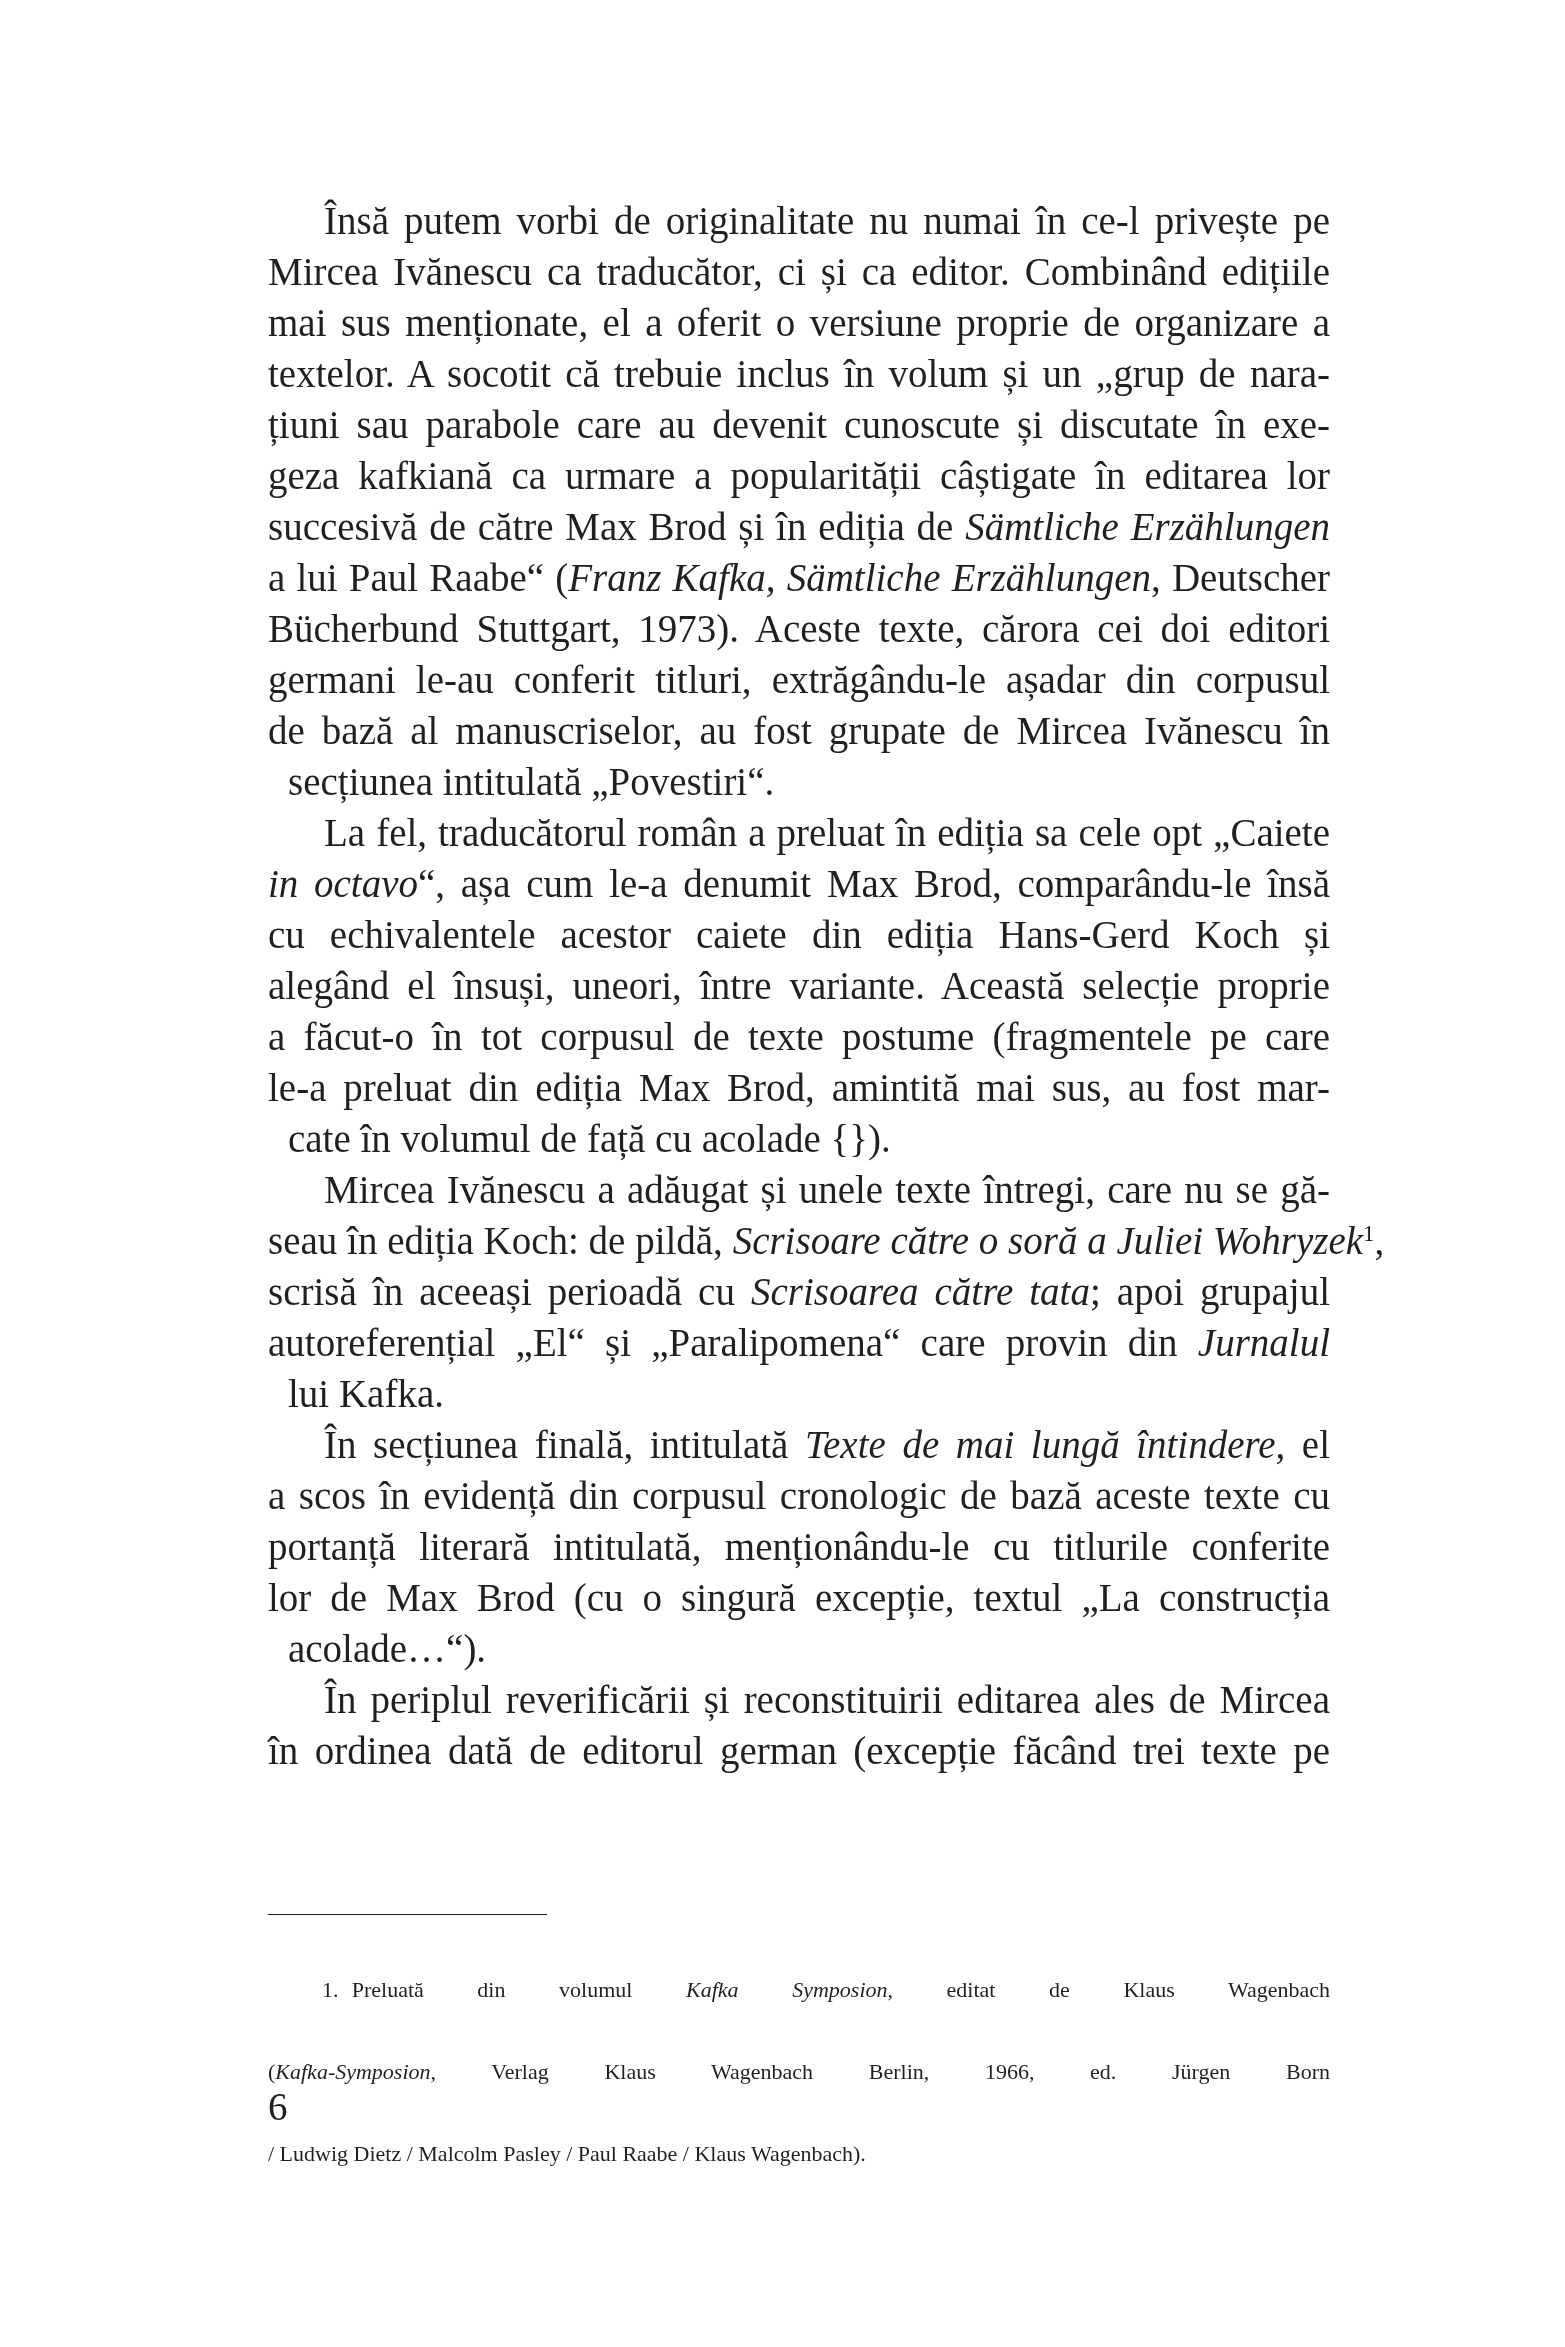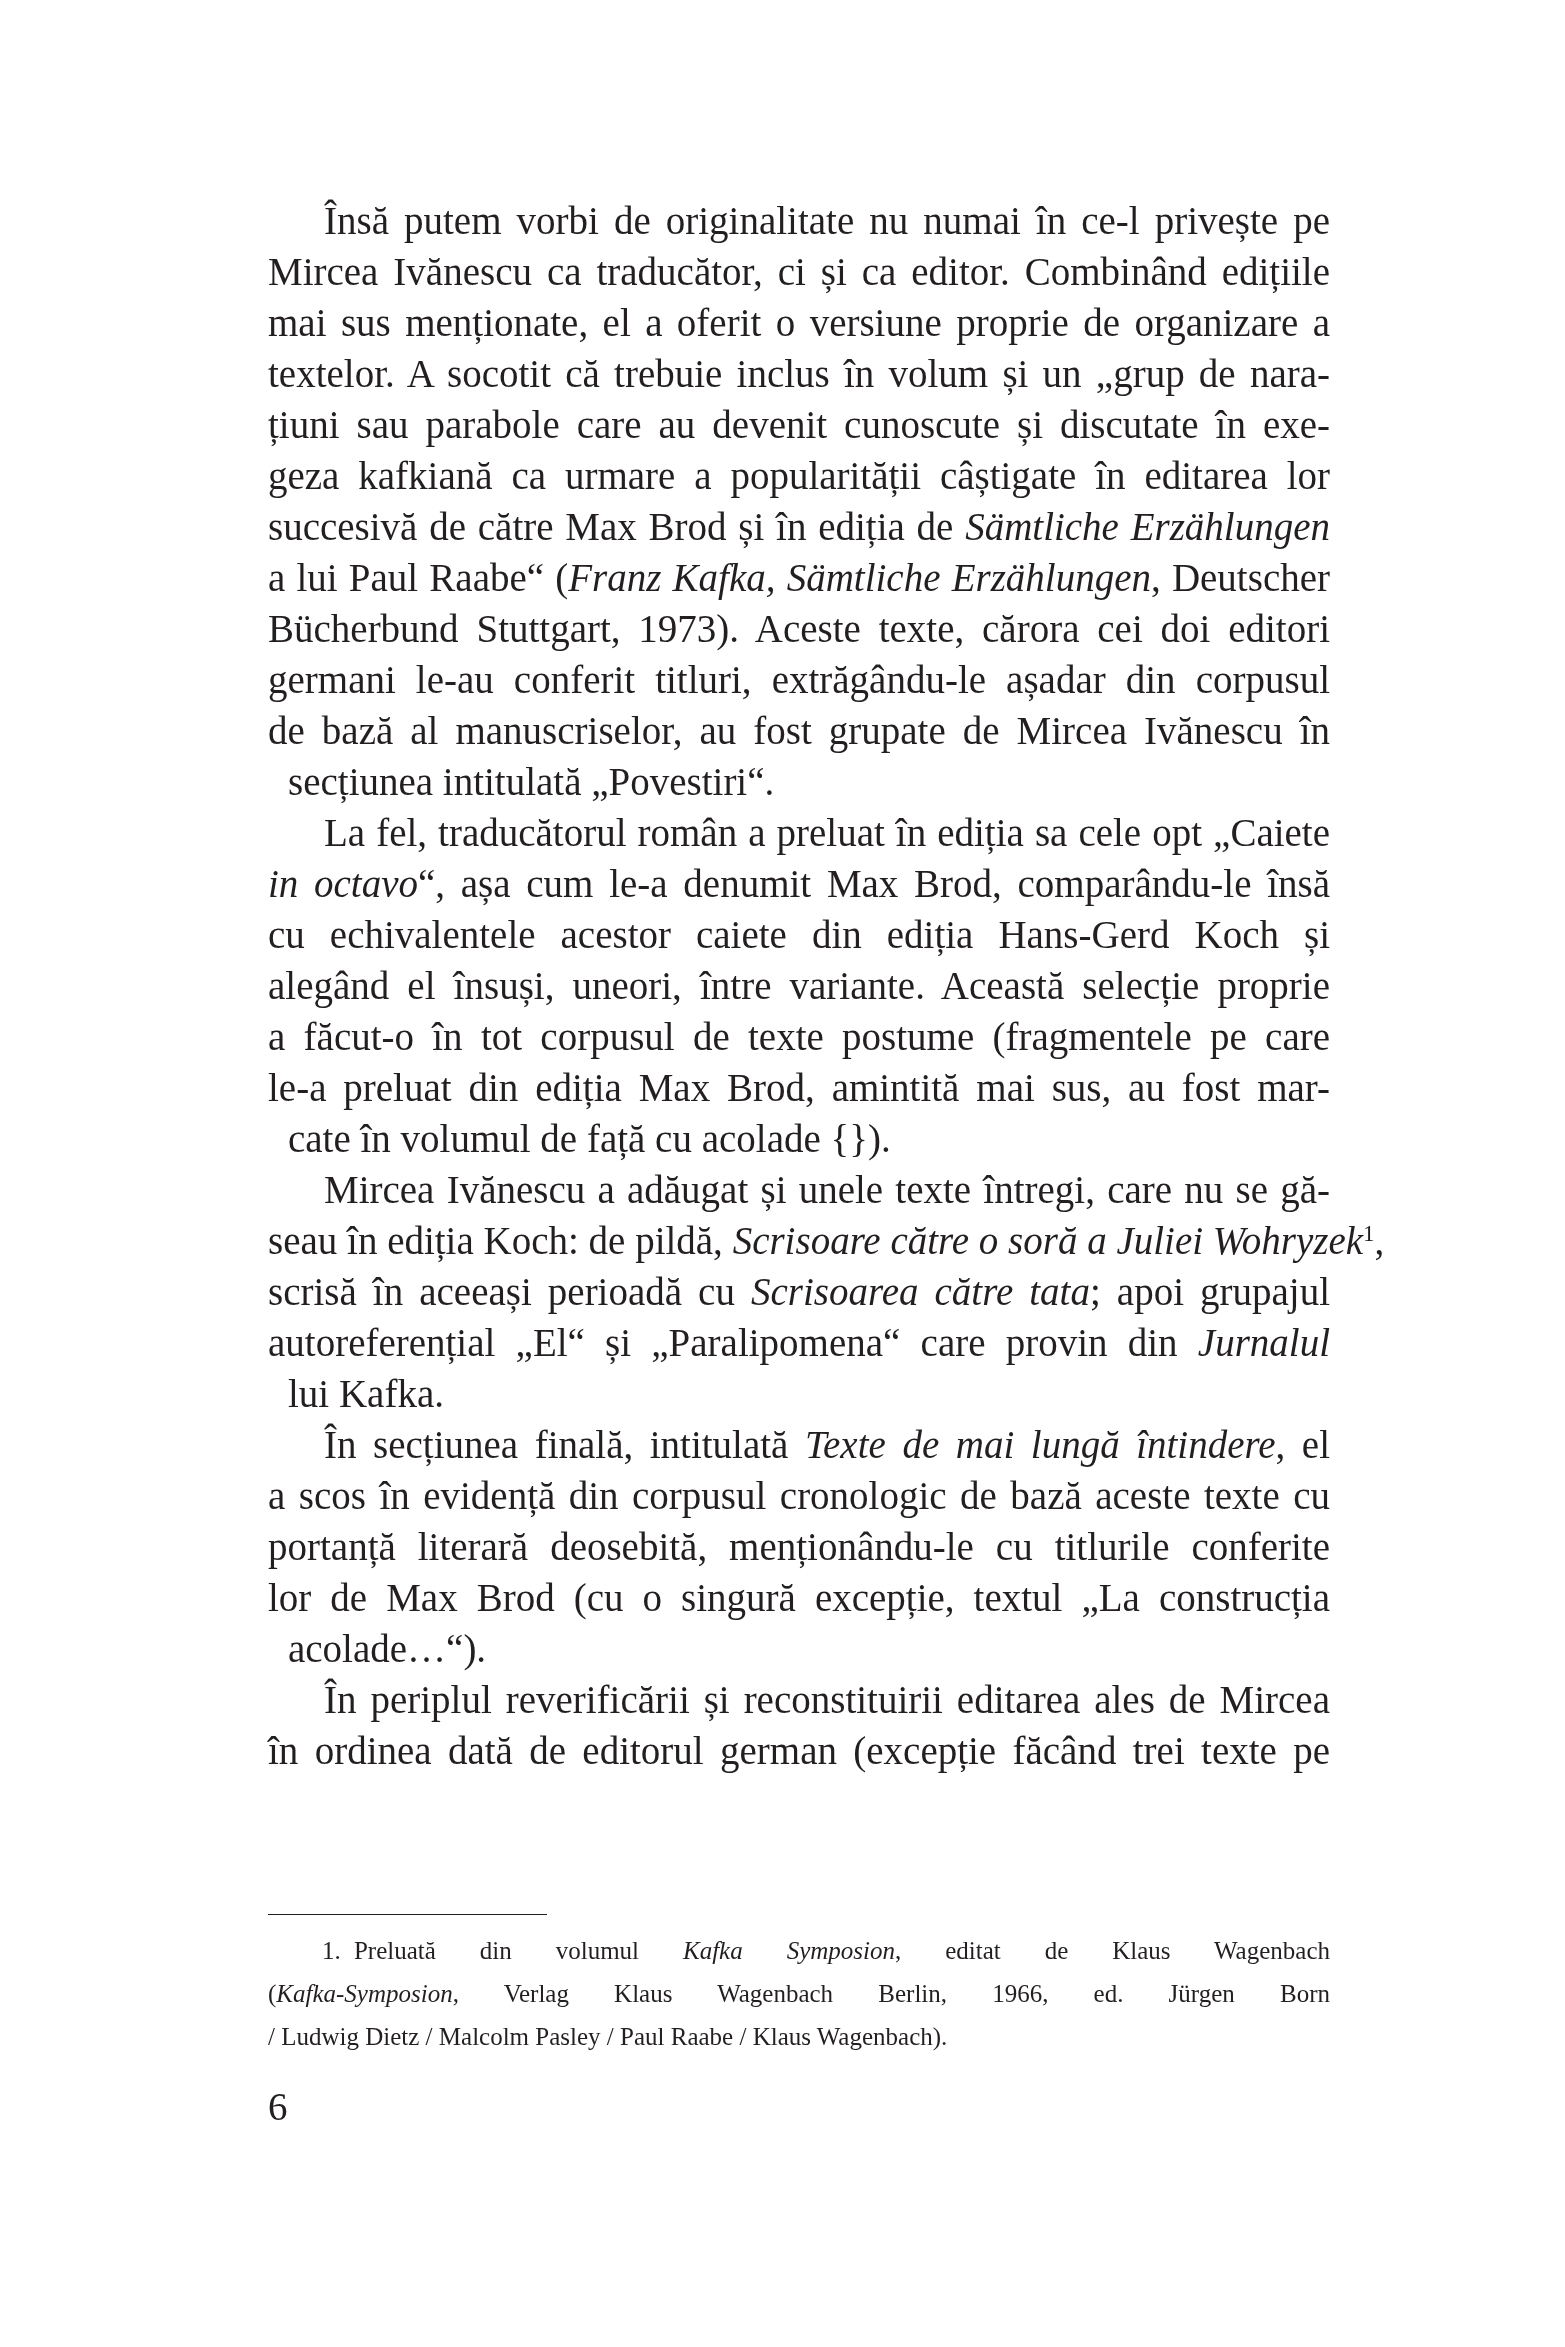--- a/index.html
+++ b/index.html
@@ -62,24 +62,25 @@
   .footnotes {
     position: absolute;
     left: 268px;
     top: 1929px;
     width: 1062px;
   }
   .fn-line {
     display: block;
     height: 43px;
     line-height: 43px;
-    font-size: 25px;
+    font-size: 22px;
     white-space: nowrap;
     text-align: justify;
     text-align-last: justify;
+    margin-top: 39px;
   }
   .fn-line.last { text-align-last: left; }
   .fn-line.indent { padding-left: 54px; }
   .fn-num { margin-right: 13.2px; }
   .page-number {
     position: absolute;
     left: 268px;
     top: 2082px;
     font-size: 39px;
     line-height: 50px;
@@ -121,21 +122,21 @@
       <span class="line indent"><span>Mircea Ivănescu a adăugat și unele texte întregi, care nu se gă-</span></span>
       <span class="line"><span>seau în ediția Koch: de pildă, </span><i>Scrisoare către o soră a Juliei Wohryzek</i><sup class="fnref">1</sup><span>,</span></span>
       <span class="line"><span>scrisă în aceeași perioadă cu </span><i>Scrisoarea către tata</i><span>; apoi grupajul</span></span>
       <span class="line"><span>autoreferențial „El“ și „Paralipomena“ care provin din </span><i>Jurnalul</i></span>
       <span class="line last"><span>lui Kafka.</span></span>
     </div>
 
     <div>
       <span class="line indent"><span>În secțiunea finală, intitulată </span><i>Texte de mai lungă întindere</i><span>, el</span></span>
       <span class="line"><span>a scos în evidență din corpusul cronologic de bază aceste texte cu</span></span>
-      <span class="line"><span>portanță literară deosebită, menționându-le cu titlurile conferite</span></span>
+      <span class="line"><span>portanță literară intitulată, menționându-le cu titlurile conferite</span></span>
       <span class="line"><span>lor de Max Brod (cu o singură excepție, textul „La construcția</span></span>
       <span class="line last"><span>acolade…“).</span></span>
     </div>
 
     <div>
       <span class="line indent"><span>În periplul reverificării și reconstituirii editarea ales de Mircea</span></span>
       <span class="line"><span>în ordinea dată de editorul german (excepție făcând trei texte pe</span></span>
     </div>
 
   </div>

